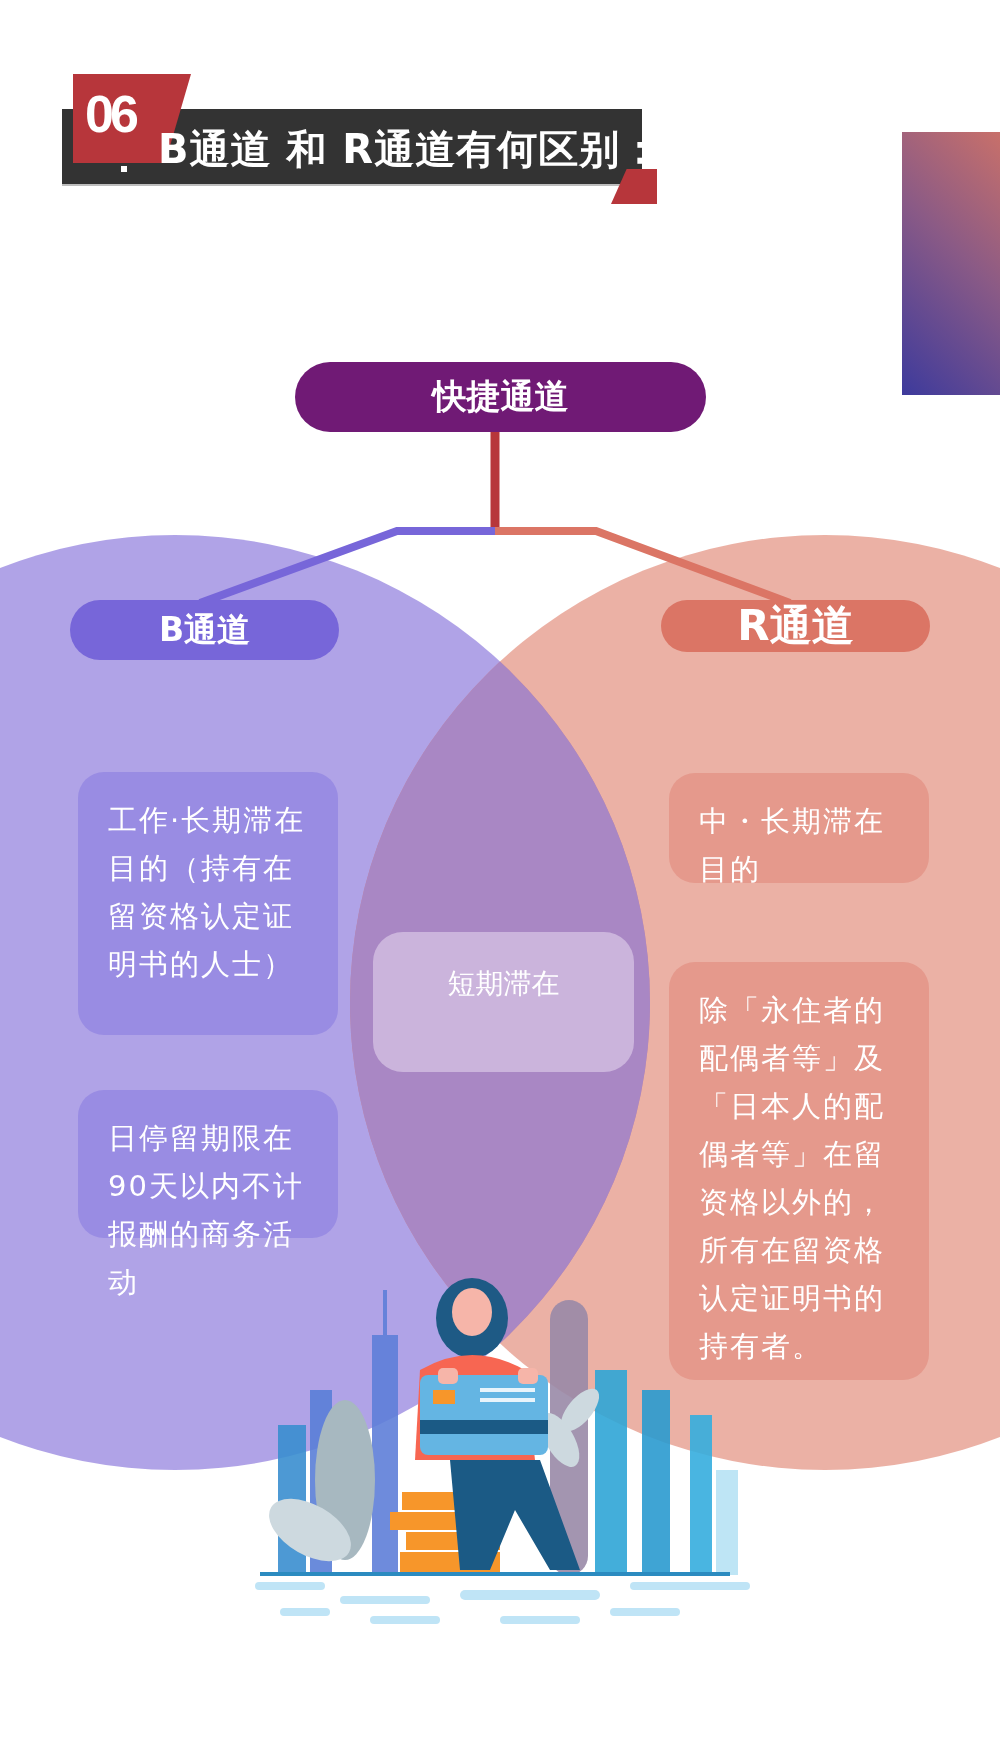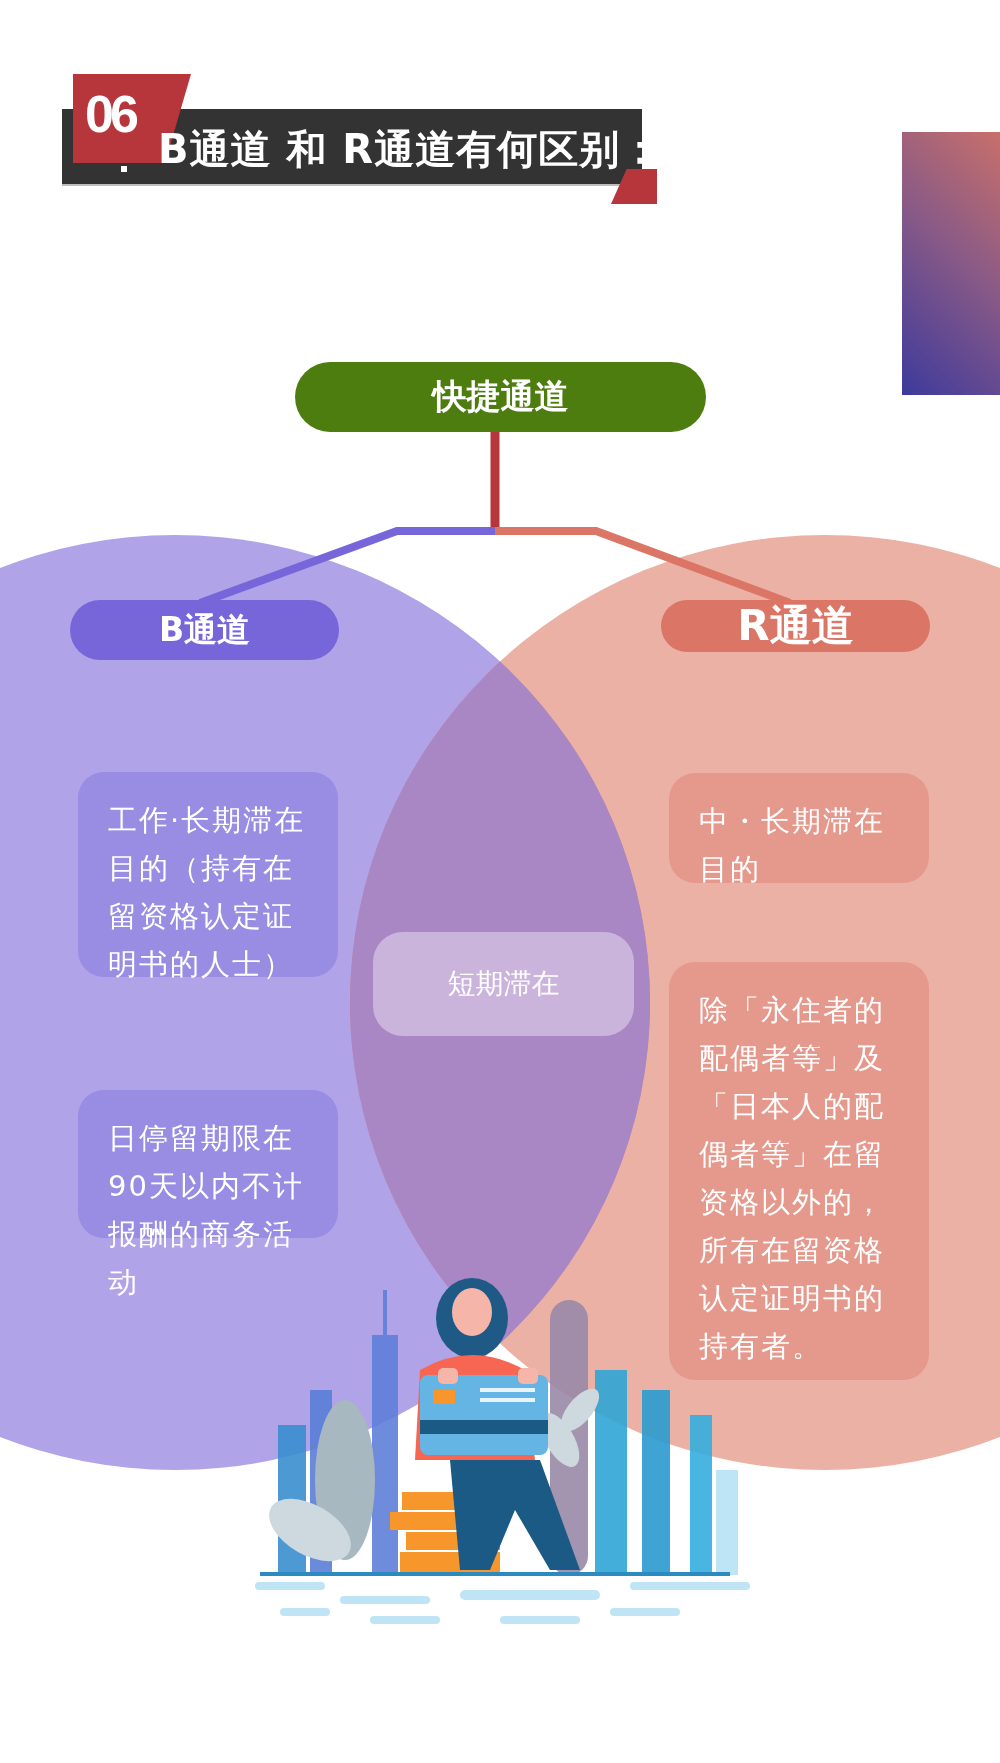--- a/index.html
+++ b/index.html
@@ -18,28 +18,28 @@
   .grad-bar { left:902px; top:132px; width:98px; height:263px;
               background:linear-gradient(225deg,#c8706a 0%,#8a5a86 45%,#3d3a9c 100%); }
   
   .circle { border-radius:50%; }
   .circle-b { left:-300px; top:535px; width:950px; height:935px; background:rgba(139,120,220,0.68); }
   .circle-r { left:350px; top:535px; width:950px; height:935px; background:rgba(220,120,100,0.58); }
   .lens { left:350px; top:535px; width:950px; height:935px; border-radius:50%; overflow:hidden; }
   .lens-inner { position:absolute; left:-650px; top:0; width:950px; height:935px; border-radius:50%; background:#a987c4; }
   
   .pill { display:flex; align-items:center; justify-content:center; color:#fff; font-weight:bold; border-radius:40px; }
-  .pill-main { left:295px; top:362px; width:411px; height:70px; background:#4d7c0f; font-size:34px; }
+  .pill-main { left:295px; top:362px; width:411px; height:70px; background:#701a75; font-size:34px; }
   .pill-b { left:70px; top:600px; width:269px; height:60px; background:#7766d9; font-size:33px; }
   .pill-r { left:661px; top:600px; width:269px; height:52px; background:#db7565; font-size:42px; }
   
   .box { color:#fff; font-size:29px; line-height:48px; border-radius:26px; box-sizing:border-box; padding:24px 30px 0 30px; letter-spacing:2px; }
   .box-b { background:#998ce3; }
   .box-r { background:#e5998c; }
-  .box-c { left:373px; top:932px; width:261px; height:104px; background:#cbb4dc; text-align:center; padding:28px 4px 0 4px; font-size:28px; line-height:48px; letter-spacing:0; border-radius:30px; }
+  .box-c { left:373px; top:932px; width:261px; height:140px; background:#cbb4dc; text-align:center; padding:28px 4px 0 4px; font-size:28px; line-height:48px; letter-spacing:0; border-radius:30px; }
   svg { position:absolute; }
 </style>
 </head>
 <body>
 
 <div class="abs hdr-dark"></div>
 <div class="abs hdr-num">
   <span>06</span>
 </div>
 <div class="abs hdr-dot"></div>
@@ -62,21 +62,21 @@
 <div class="abs pill pill-main">
   <span>快捷通道</span>
 </div>
 <div class="abs pill pill-b">
   <span>B通道</span>
 </div>
 <div class="abs pill pill-r">
   <span>R通道</span>
 </div>
 
-<div class="abs box box-b" style="left:78px;top:772px;width:260px;height:205px;">工作·长期滞在目的（持有在留资格认定证明书的人士）</div>
+<div class="abs box box-b" style="left:78px;top:772px;width:260px;height:263px;">工作·长期滞在目的（持有在留资格认定证明书的人士）</div>
 <div class="abs box box-b" style="left:78px;top:1058px;width:260px;height:148px;margin-top:32px;">日停留期限在90天以内不计报酬的商务活动</div>
 
 <div class="abs box box-r" style="left:669px;top:773px;width:260px;height:110px;">中・长期滞在目的</div>
 <div class="abs box box-r" style="left:669px;top:962px;width:260px;height:418px;">除「永住者的配偶者等」及「日本人的配偶者等」在留资格以外的，所有在留资格认定证明书的持有者。</div>
 
 <div class="abs box box-c">
   <div>短期滞在</div>
 </div>
 
 <svg width="520" height="380" style="left:250px;top:1260px;" viewBox="0 0 520 380">

